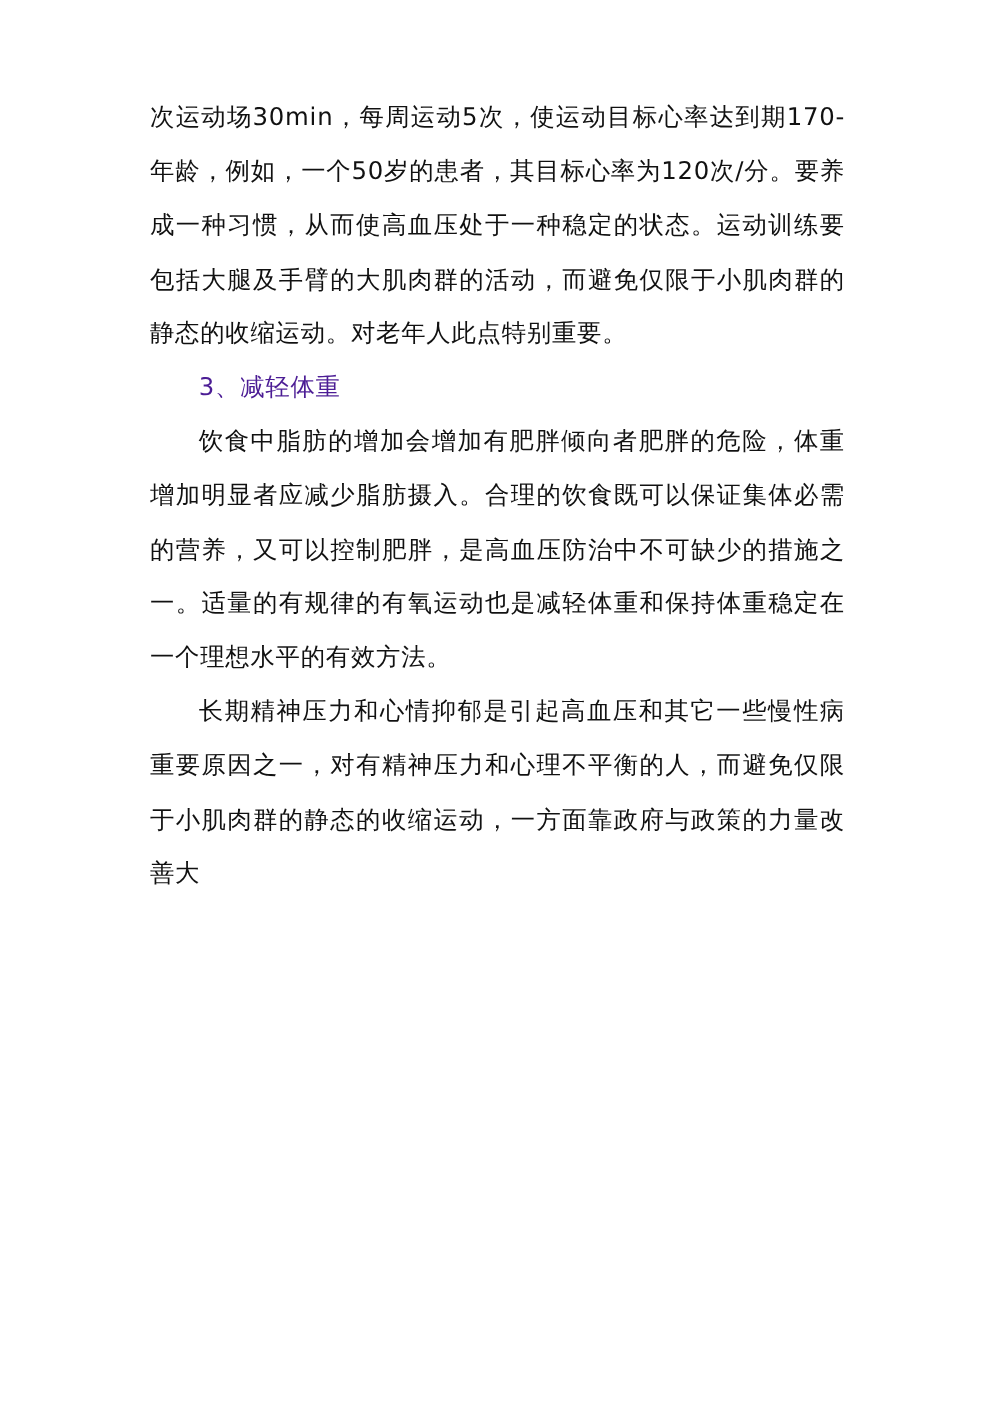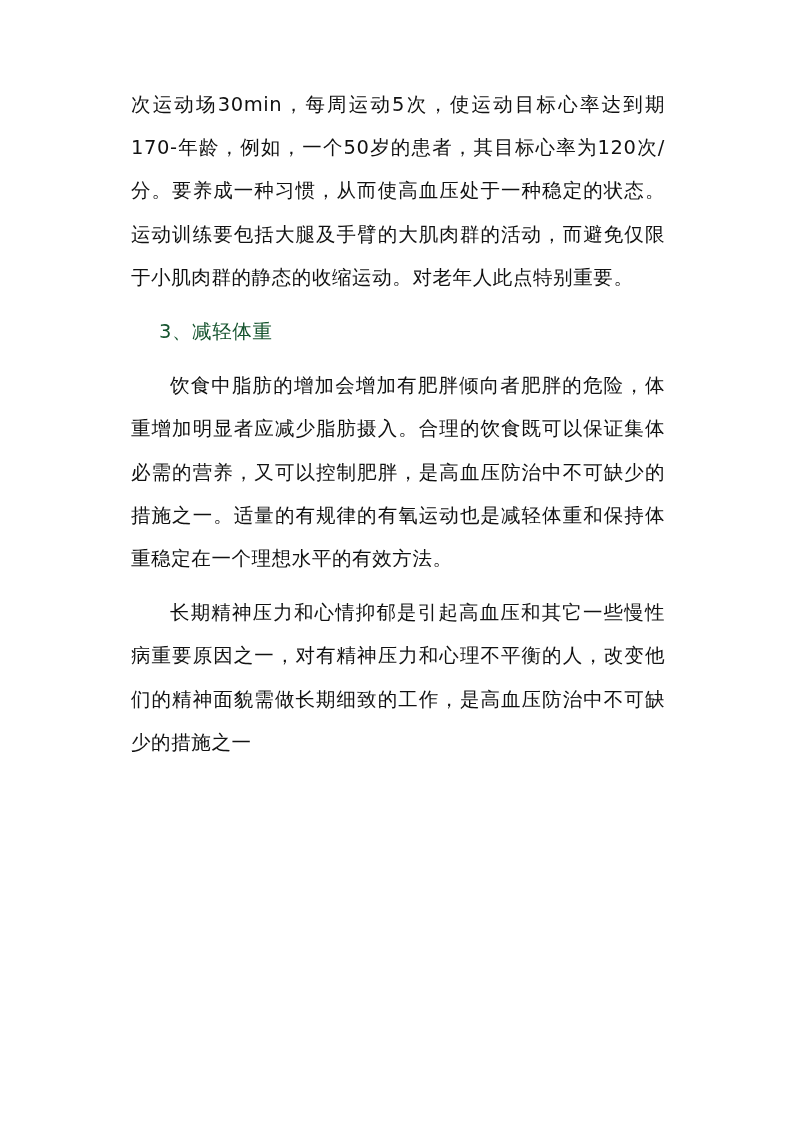--- a/index.html
+++ b/index.html
@@ -8,25 +8,25 @@
       position: absolute;
       left: 120px;
       top: 72px;
       width: 556px;
       font-family: "DejaVu Sans", "Liberation Sans", sans-serif;
       font-size: 19.5px;
       line-height: 43.2px;
       color: #111111;
       letter-spacing: 0.6px;
     }
-    .para { margin: 11px; text-align: justify; }
+    .para { margin: 0; text-align: justify; }
     .para.indent { text-indent: 2em; }
-    .heading { margin: 0; color: #14532d; padding-left: 2em; }
+    .heading { margin: 0; color: #4c1d95; padding-left: 2em; }
   </style>
 </head>
 <body>
 
 <div class="page">
   <p class="para">次运动场30min，每周运动5次，使运动目标心率达到期170-年龄，例如，一个50岁的患者，其目标心率为120次/分。要养成一种习惯，从而使高血压处于一种稳定的状态。运动训练要包括大腿及手臂的大肌肉群的活动，而避免仅限于小肌肉群的静态的收缩运动。对老年人此点特别重要。</p>
   <p class="heading">3、减轻体重</p>
   <p class="para indent">饮食中脂肪的增加会增加有肥胖倾向者肥胖的危险，体重增加明显者应减少脂肪摄入。合理的饮食既可以保证集体必需的营养，又可以控制肥胖，是高血压防治中不可缺少的措施之一。适量的有规律的有氧运动也是减轻体重和保持体重稳定在一个理想水平的有效方法。</p>
-  <p class="para indent">长期精神压力和心情抑郁是引起高血压和其它一些慢性病重要原因之一，对有精神压力和心理不平衡的人，改变他们的精神面貌需做长期细致的工作，是高血压防治中不可缺少的措施之一</p>
+  <p class="para indent">长期精神压力和心情抑郁是引起高血压和其它一些慢性病重要原因之一，对有精神压力和心理不平衡的人，而避免仅限于小肌肉群的静态的收缩运动，一方面靠政府与政策的力量改善大</p>
 </div>
 
 </body></html>

